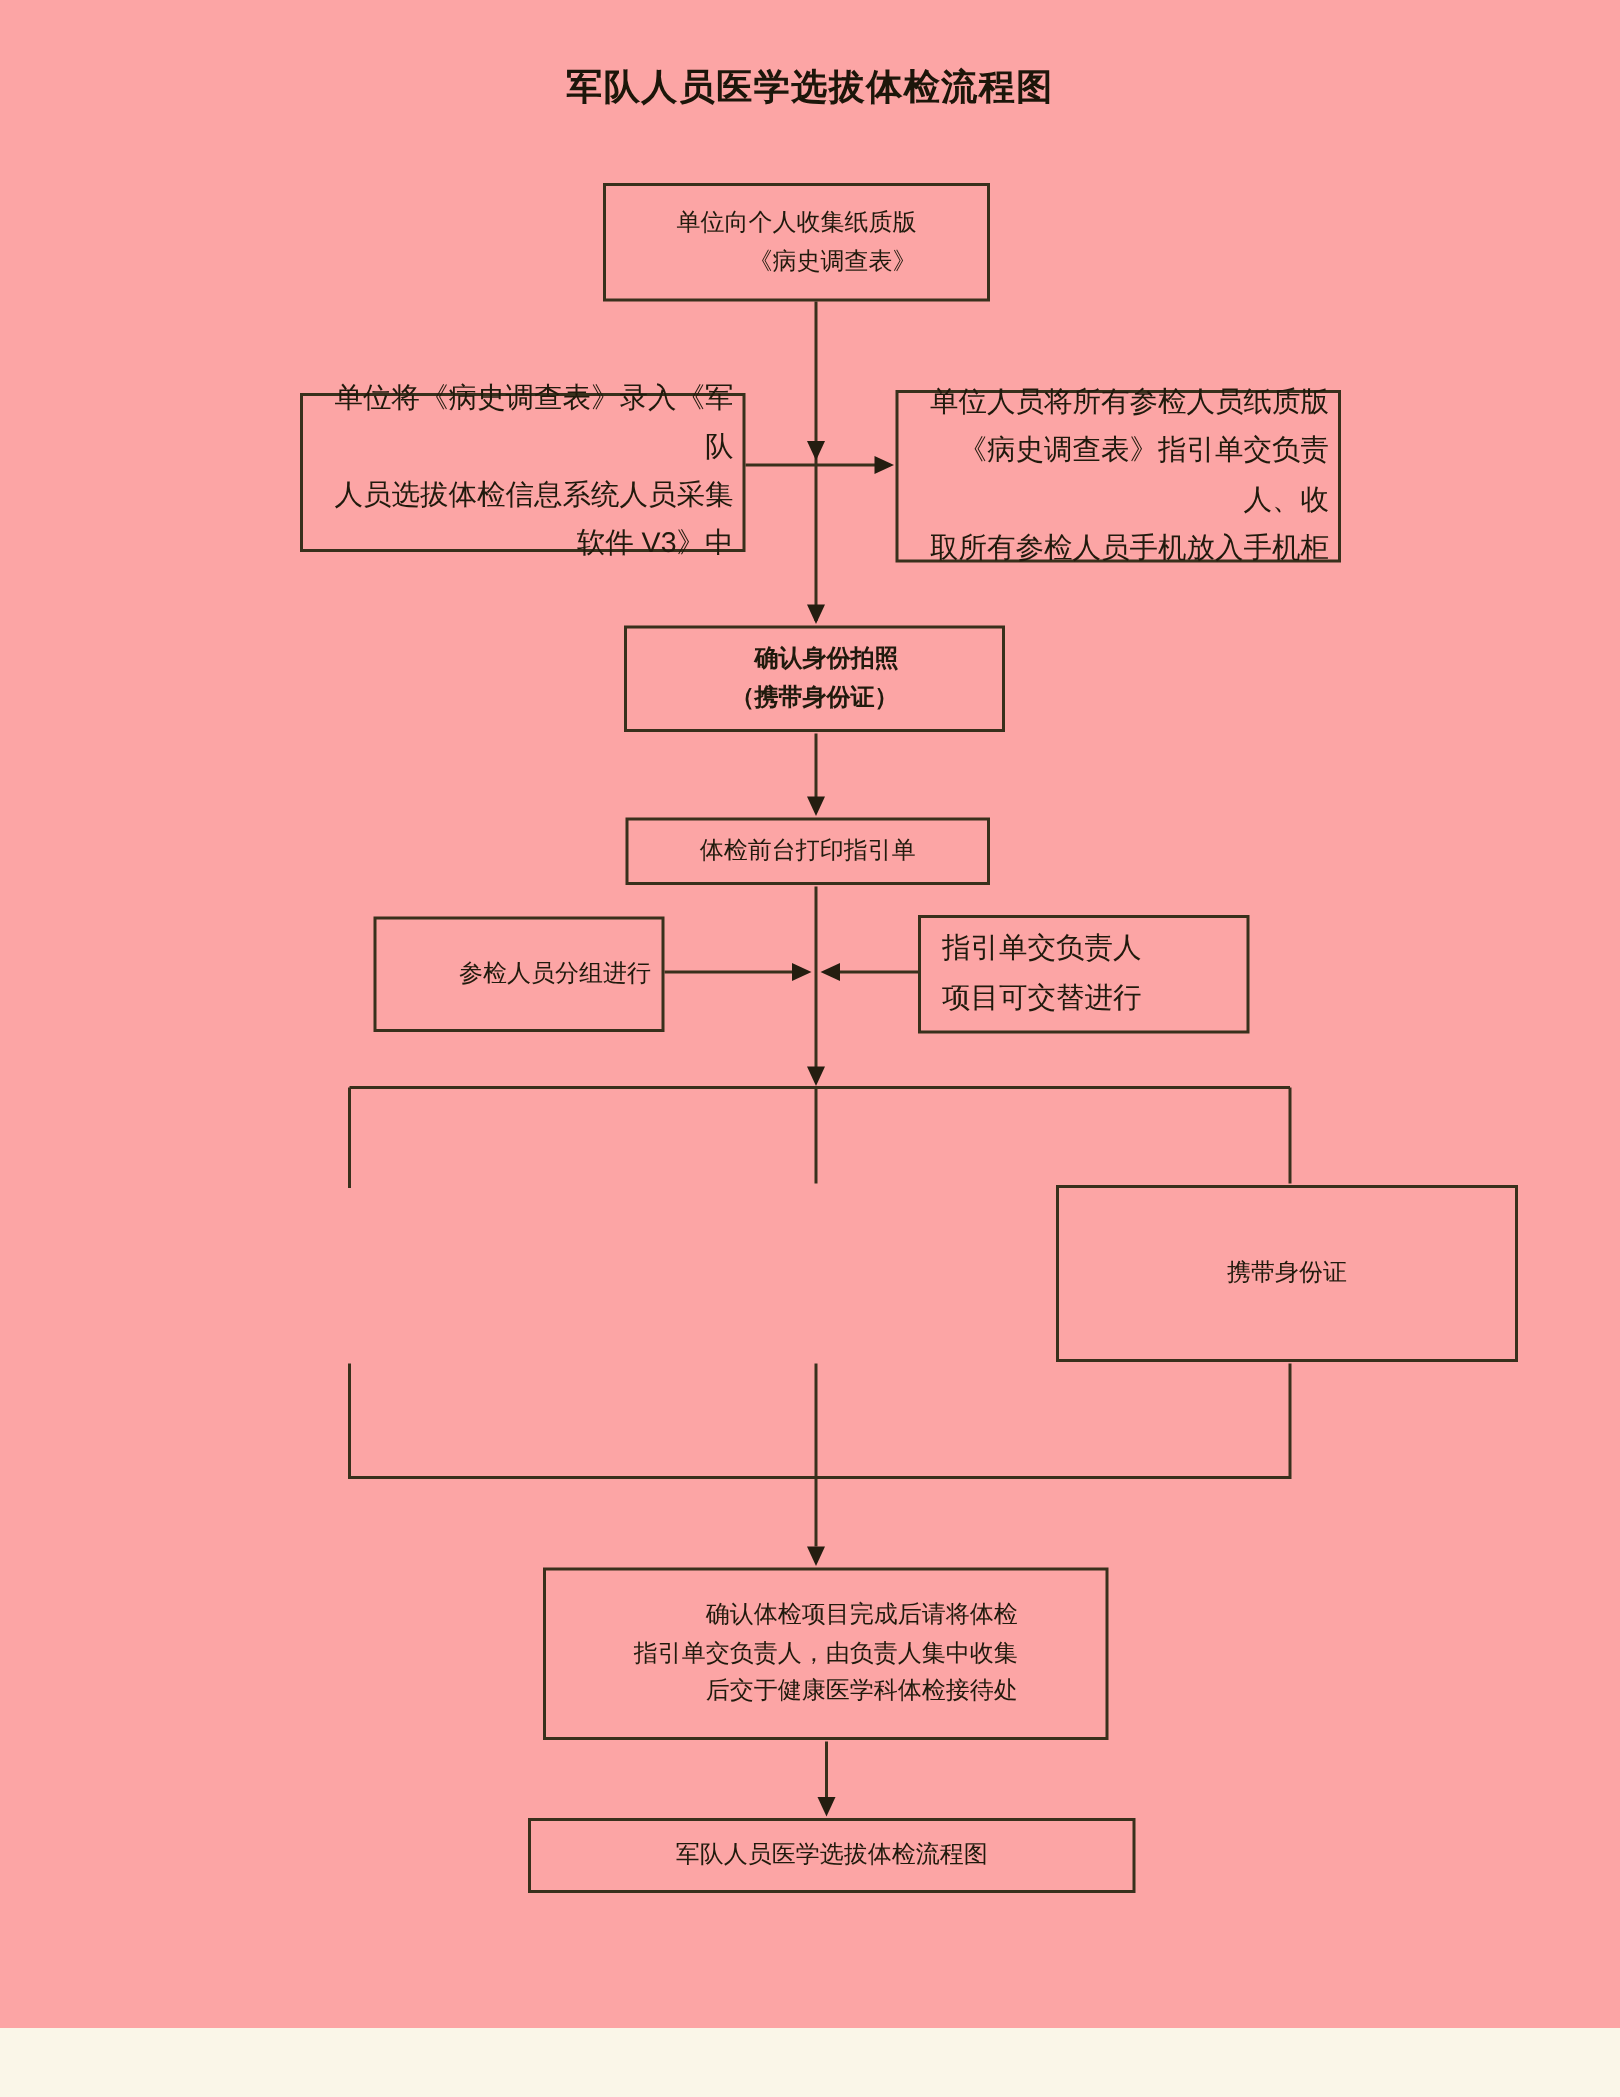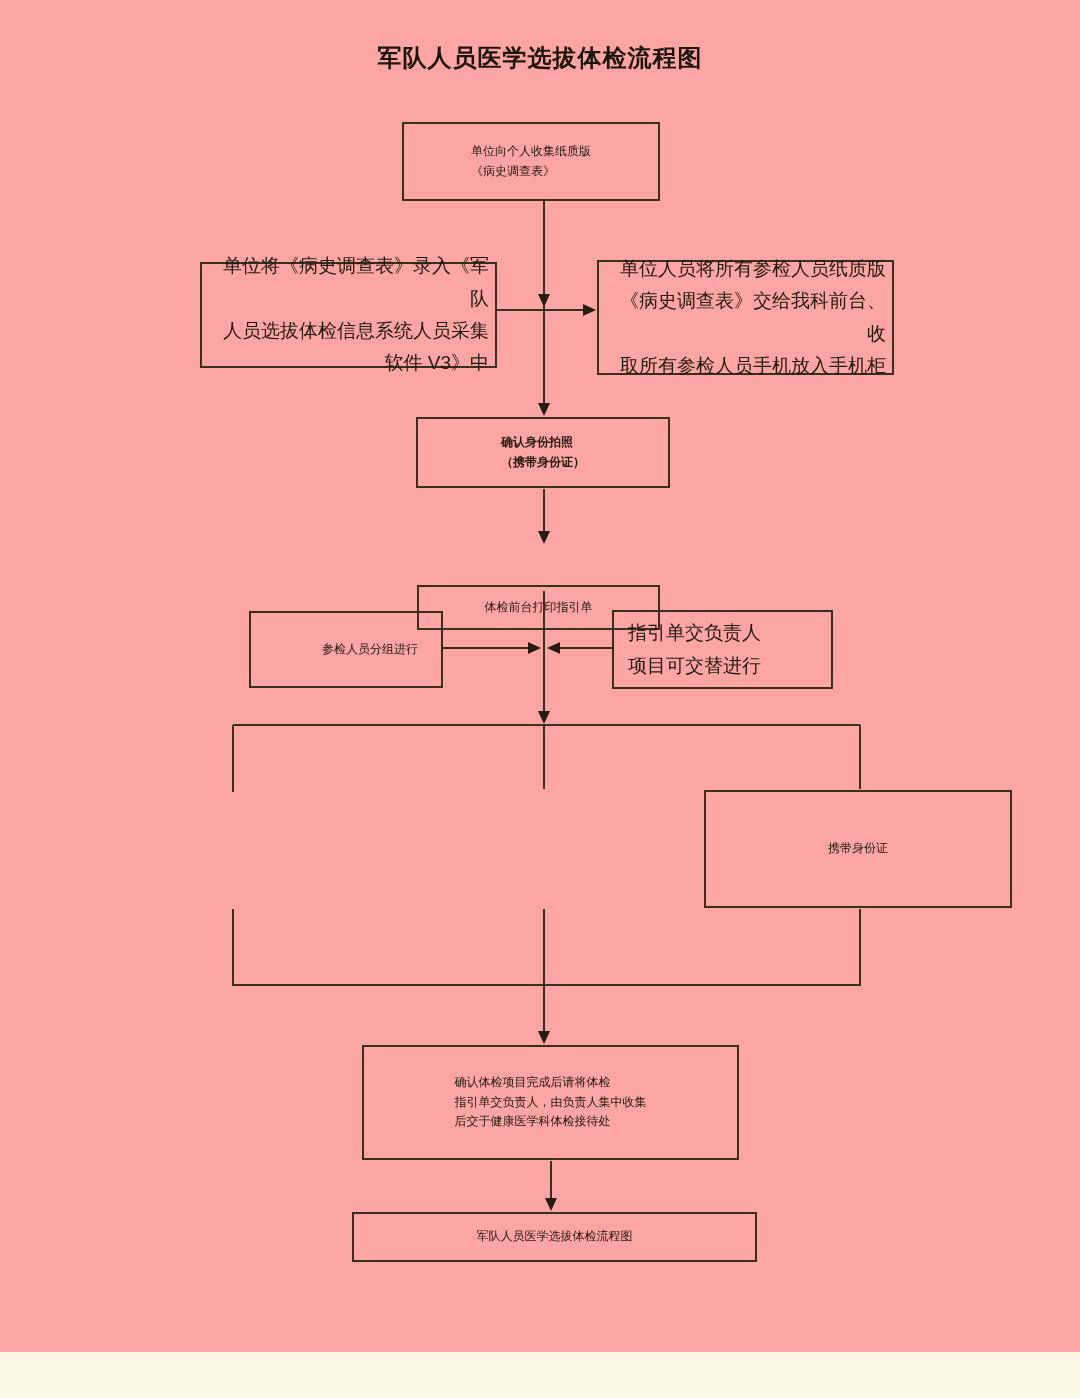--- a/index.html
+++ b/index.html
@@ -8,33 +8,33 @@
     font-family:"Liberation Sans","DejaVu Sans",sans-serif;color:#201a0d;
     overflow:hidden;
   }
   .title{
     position:absolute;top:42px;left:0;width:1080px;text-align:center;
     font-size:24px;font-weight:700;letter-spacing:1px;color:#1c160a;
   }
   .node{
     position:absolute;box-sizing:border-box;border:2px solid #38301c;
     display:flex;align-items:center;justify-content:center;
-    text-align:left;white-space:pre-line;font-size:12px;line-height:1.62;
+    text-align:right;white-space:pre-line;font-size:16px;line-height:1.62;
     background:transparent;
   }
   .node.left{
     justify-content:flex-start;text-align:right;padding:0 6px 0 14px;
     font-size:19px;line-height:1.7;
   }
   
   .n-a {left:402px;top:122px;width:258px;height:79px;}
   .n-bl{left:200px;top:262px;width:297px;height:106px;}
   .n-br{left:597px;top:260px;width:297px;height:115px;}
   .n-c {left:416px;top:417px;width:254px;height:71px;font-weight:bold;}
-  .n-d {left:417px;top:545px;width:243px;height:45px;margin-top:40px;}
+  .n-d {left:417px;top:545px;width:243px;height:45px;}
   .n-el{left:249px;top:611px;width:194px;height:77px;padding-left:48px;}
   .n-er{left:612px;top:610px;width:221px;height:79px;}
   .n-fl{left:36px; top:793px;width:328px;height:115px;}
   .n-fm{left:394px;top:790px;width:291px;height:118px;}
   .n-fr{left:704px;top:790px;width:308px;height:118px;}
   .n-g {left:362px;top:1045px;width:377px;height:115px;}
   .n-h {left:352px;top:1212px;width:405px;height:50px;}
   .connectors{position:absolute;top:0;left:0;pointer-events:none;}
   .connectors path{stroke:#38301c;stroke-width:2;fill:none;}
   .connectors polygon{fill:#241d10;stroke:none;}
@@ -81,21 +81,21 @@
     <path d="M551 1161 V1198"></path>
     <polygon points="545,1198 557,1198 551,1211"></polygon>
   </svg>
 
   <div class="node n-a">单位向个人收集纸质版
 《病史调查表》</div>
   <div class="node n-bl left">单位将《病史调查表》录入《军队
 人员选拔体检信息系统人员采集
 软件 V3》中</div>
   <div class="node n-br left">单位人员将所有参检人员纸质版
-《病史调查表》交给我科前台、收
+《病史调查表》指引单交负责人、收
 取所有参检人员手机放入手机柜</div>
   <div class="node n-c">确认身份拍照
 （携带身份证）</div>
   <div class="node n-d">体检前台打印指引单</div>
   <div class="node n-el">参检人员分组进行</div>
   <div class="node n-er left">指引单交负责人
 项目可交替进行</div>
   <div class="node n-fr">携带身份证</div>
   <div class="node n-g">确认体检项目完成后请将体检
 指引单交负责人，由负责人集中收集

